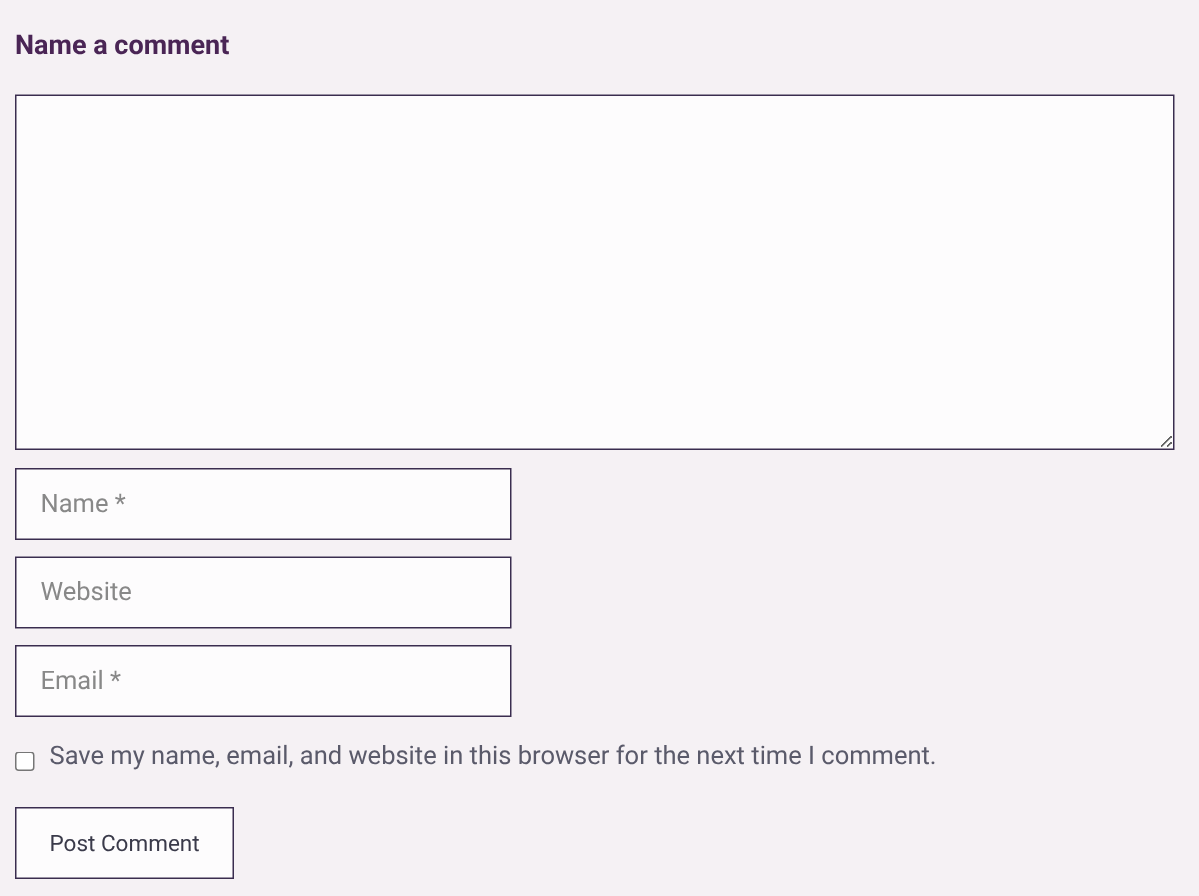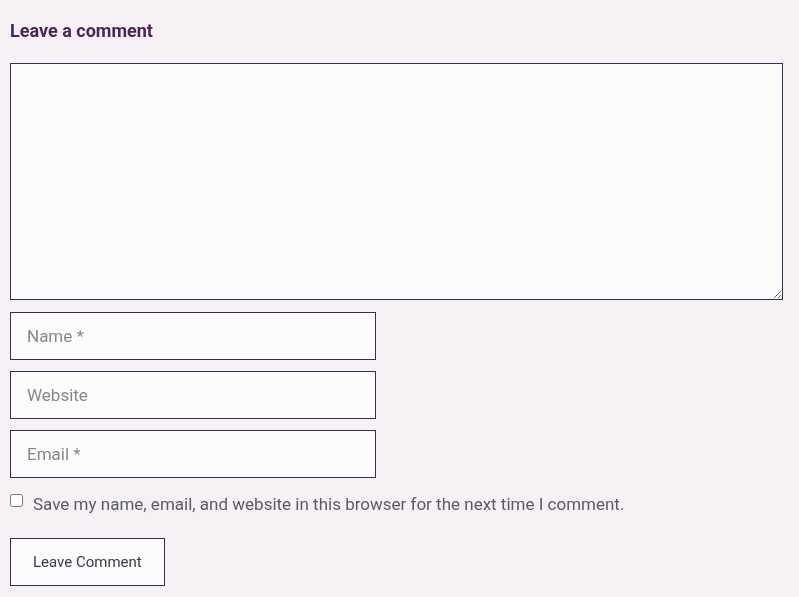--- a/index.html
+++ b/index.html
@@ -28,37 +28,37 @@
       border: 1px solid #3a2d4f;
       background: #fdfcfd;
       padding: 12px;
       font-family: inherit;
       font-size: 16px;
       resize: both;
       display: block;
       margin-bottom: 12px;
     }
     .text-input {
-      width: 366px;
+      width: 331px;
       height: 48px;
       border: 1px solid #3a2d4f;
       background: #fdfcfd;
       padding: 0 16px;
       font-family: inherit;
       font-size: 17px;
       color: #555;
       display: block;
       margin-bottom: 11px;
     }
     .text-input::placeholder {
       color: #888;
     }
     .checkbox-row {
       display: flex;
-      align-items: flex-start;
+      align-items: flex-end;
       gap: 10px;
       margin-top: 16px;
       margin-bottom: 24px;
     }
     .checkbox-row input[type="checkbox"] {
       width: 13px;
       height: 13px;
     }
     .checkbox-label {
       font-size: 17px;
@@ -71,29 +71,29 @@
       font-family: inherit;
       font-size: 15px;
       color: #3a3a4a;
       cursor: pointer;
     }
   </style>
 </head>
 <body>
 
 <div class="comment-form">
-  <h3 class="form-title">Leave a comment</h3>
+  <h3 class="form-title">Name a comment</h3>
 
   <textarea class="comment-textarea" placeholder="" style=""></textarea>
 
   <input type="text" class="text-input" placeholder="Name *" style="">
 
   <input type="text" class="text-input" placeholder="Website" style="">
 
   <input type="text" class="text-input" placeholder="Email *" style="">
 
   <div class="checkbox-row">
     <input type="checkbox" style="">
     <label class="checkbox-label">Save my name, email, and website in this browser for the next time I comment.</label>
   </div>
 
-  <button class="submit-button">Leave Comment</button>
+  <button class="submit-button">Post Comment</button>
 </div>
 
 </body></html>

